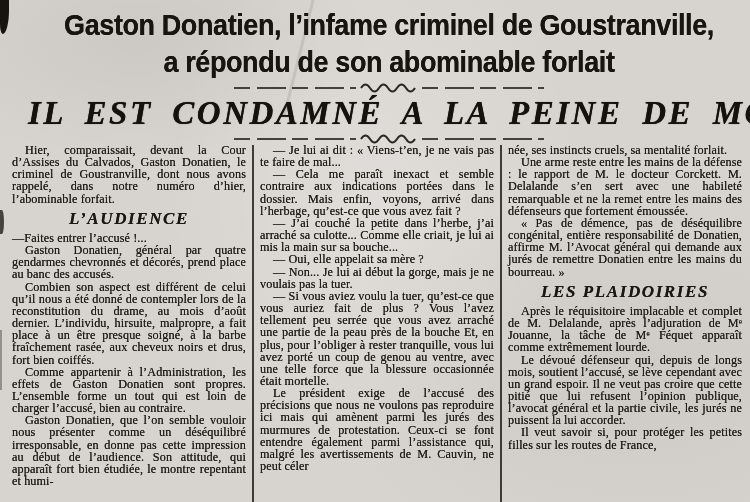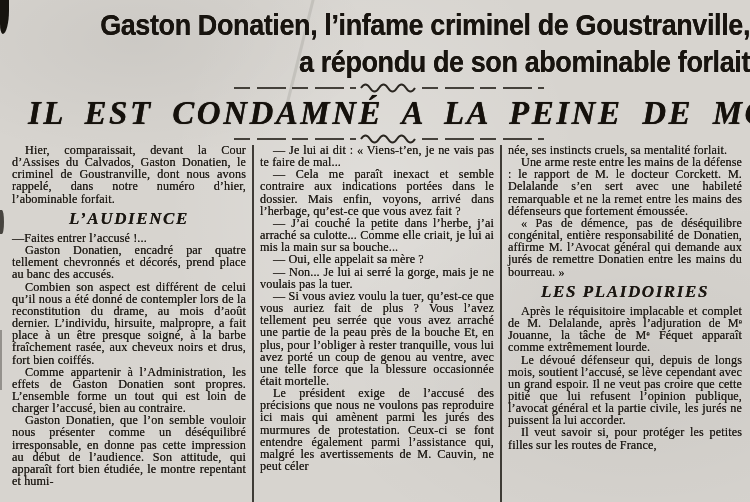--- a/index.html
+++ b/index.html
@@ -22,21 +22,21 @@
   .tear { position: absolute; background: #17140f; }
   .tear-top    { left: 0; top: 0;    width: 9px;  height: 34px; border-radius: 0 0 70% 30%; }
   .tear-mid    { left: 0; top: 210px; width: 4px; height: 24px; opacity: .75; border-radius: 0 60% 60% 0; }
   .tear-low    { left: 0; top: 330px; width: 2px; height: 60px; opacity: .35; }
   .crease {
     position: absolute; left: 298px; top: -8px; width: 3px; height: 125px;
     background: rgba(60,55,48,0.12); transform: rotate(14deg);
   }
 
   
-  .head-block { padding-top: 7px; text-align: right; padding-left: 28px; }
+  .head-block { padding-top: 7px; text-align: center; padding-left: 28px; }
   .headline {
     font-family: "Liberation Sans", "DejaVu Sans", sans-serif;
     font-weight: bold;
     font-size: 27px;
     line-height: 37px;
     letter-spacing: -0.4px;
     transform: scaleY(1.12);
     color: #18140f;
     text-shadow: 0 0 0.6px #18140f;
   }
@@ -129,34 +129,34 @@
       <div class="dash"></div>
     </div>
   </div>
 
   <div class="body-wrap">
 
     <div class="col">
       <p>Hier, comparaissait, devant la Cour d’Assises du Calvados, Gaston Donatien, le criminel de Goustranville, dont nous avons rappelé, dans notre numéro d’hier, l’abominable forfait.</p>
       <h3>L’AUDIENCE</h3>
       <p class="noindent">—Faites entrer l’accusé !...</p>
-      <p>Gaston Donatien, encadré par quatre tellement chevronnés et décorés, prend place au banc des accusés.</p>
+      <p>Gaston Donatien, général par quatre gendarmes chevronnés et décorés, prend place au banc des accusés.</p>
       <p>Combien son aspect est différent de celui qu’il nous a été donné de contempler lors de la reconstitution du drame, au mois d’août dernier. L’individu, hirsuite, malpropre, a fait place à un être presque soigné, à la barbe fraîchement rasée, aux cheveux noirs et drus, fort bien coiffés.</p>
       <p>Comme appartenir à l’Administration, les effets de Gaston Donatien sont propres. L’ensemble forme un tout qui est loin de charger l’accusé, bien au contraire.</p>
       <p>Gaston Donatien, que l’on semble vouloir nous présenter comme un déséquilibré irresponsable, en donne pas cette impression au début de l’audience. Son attitude, qui apparaît fort bien étudiée, le montre repentant et humi-</p>
     </div>
 
     <div class="vrule"></div>
 
     <div class="col">
       <p>— Je lui ai dit : « Viens-t’en, je ne vais pas te faire de mal...</p>
       <p>— Cela me paraît inexact et semble contraire aux indications portées dans le dossier. Mais enfin, voyons, arrivé dans l’herbage, qu’est-ce que vous avez fait ?</p>
       <p>— J’ai couché la petite dans l’herbe, j’ai arraché sa culotte... Comme elle criait, je lui ai mis la main sur sa bouche...</p>
       <p>— Oui, elle appelait sa mère ?</p>
-      <p>— Non... Je lui ai serré la gorge, mais je ne voulais pas la tuer.</p>
+      <p>— Non... Je lui ai début la gorge, mais je ne voulais pas la tuer.</p>
       <p>— Si vous aviez voulu la tuer, qu’est-ce que vous auriez fait de plus ? Vous l’avez tellement peu serrée que vous avez arraché une partie de la peau près de la bouche Et, en plus, pour l’obliger à rester tranquille, vous lui avez porté un coup de genou au ventre, avec une telle force que la blessure occasionnée était mortelle.</p>
       <p>Le président exige de l’accusé des précisions que nous ne voulons pas reproduire ici mais qui amènent parmi les jurés des murmures de protestation. Ceux-ci se font entendre également parmi l’assistance qui, malgré les avertissements de M. Cauvin, ne peut céler</p>
     </div>
 
     <div class="vrule"></div>
 
     <div class="col">
       <p class="noindent">née, ses instincts cruels, sa mentalité forlait.</p>
       <p>Une arme reste entre les mains de la défense : le rapport de M. le docteur Corckett. M. Delalande s’en sert avec une habileté remarquable et ne la remet entre les mains des défenseurs que fortement émoussée.</p>
       <p>« Pas de démence, pas de déséquilibre congénital, entière responsabilité de Donatien, affirme M. l’Avocat général qui demande aux jurés de remettre Donatien entre les mains du bourreau. »</p>

